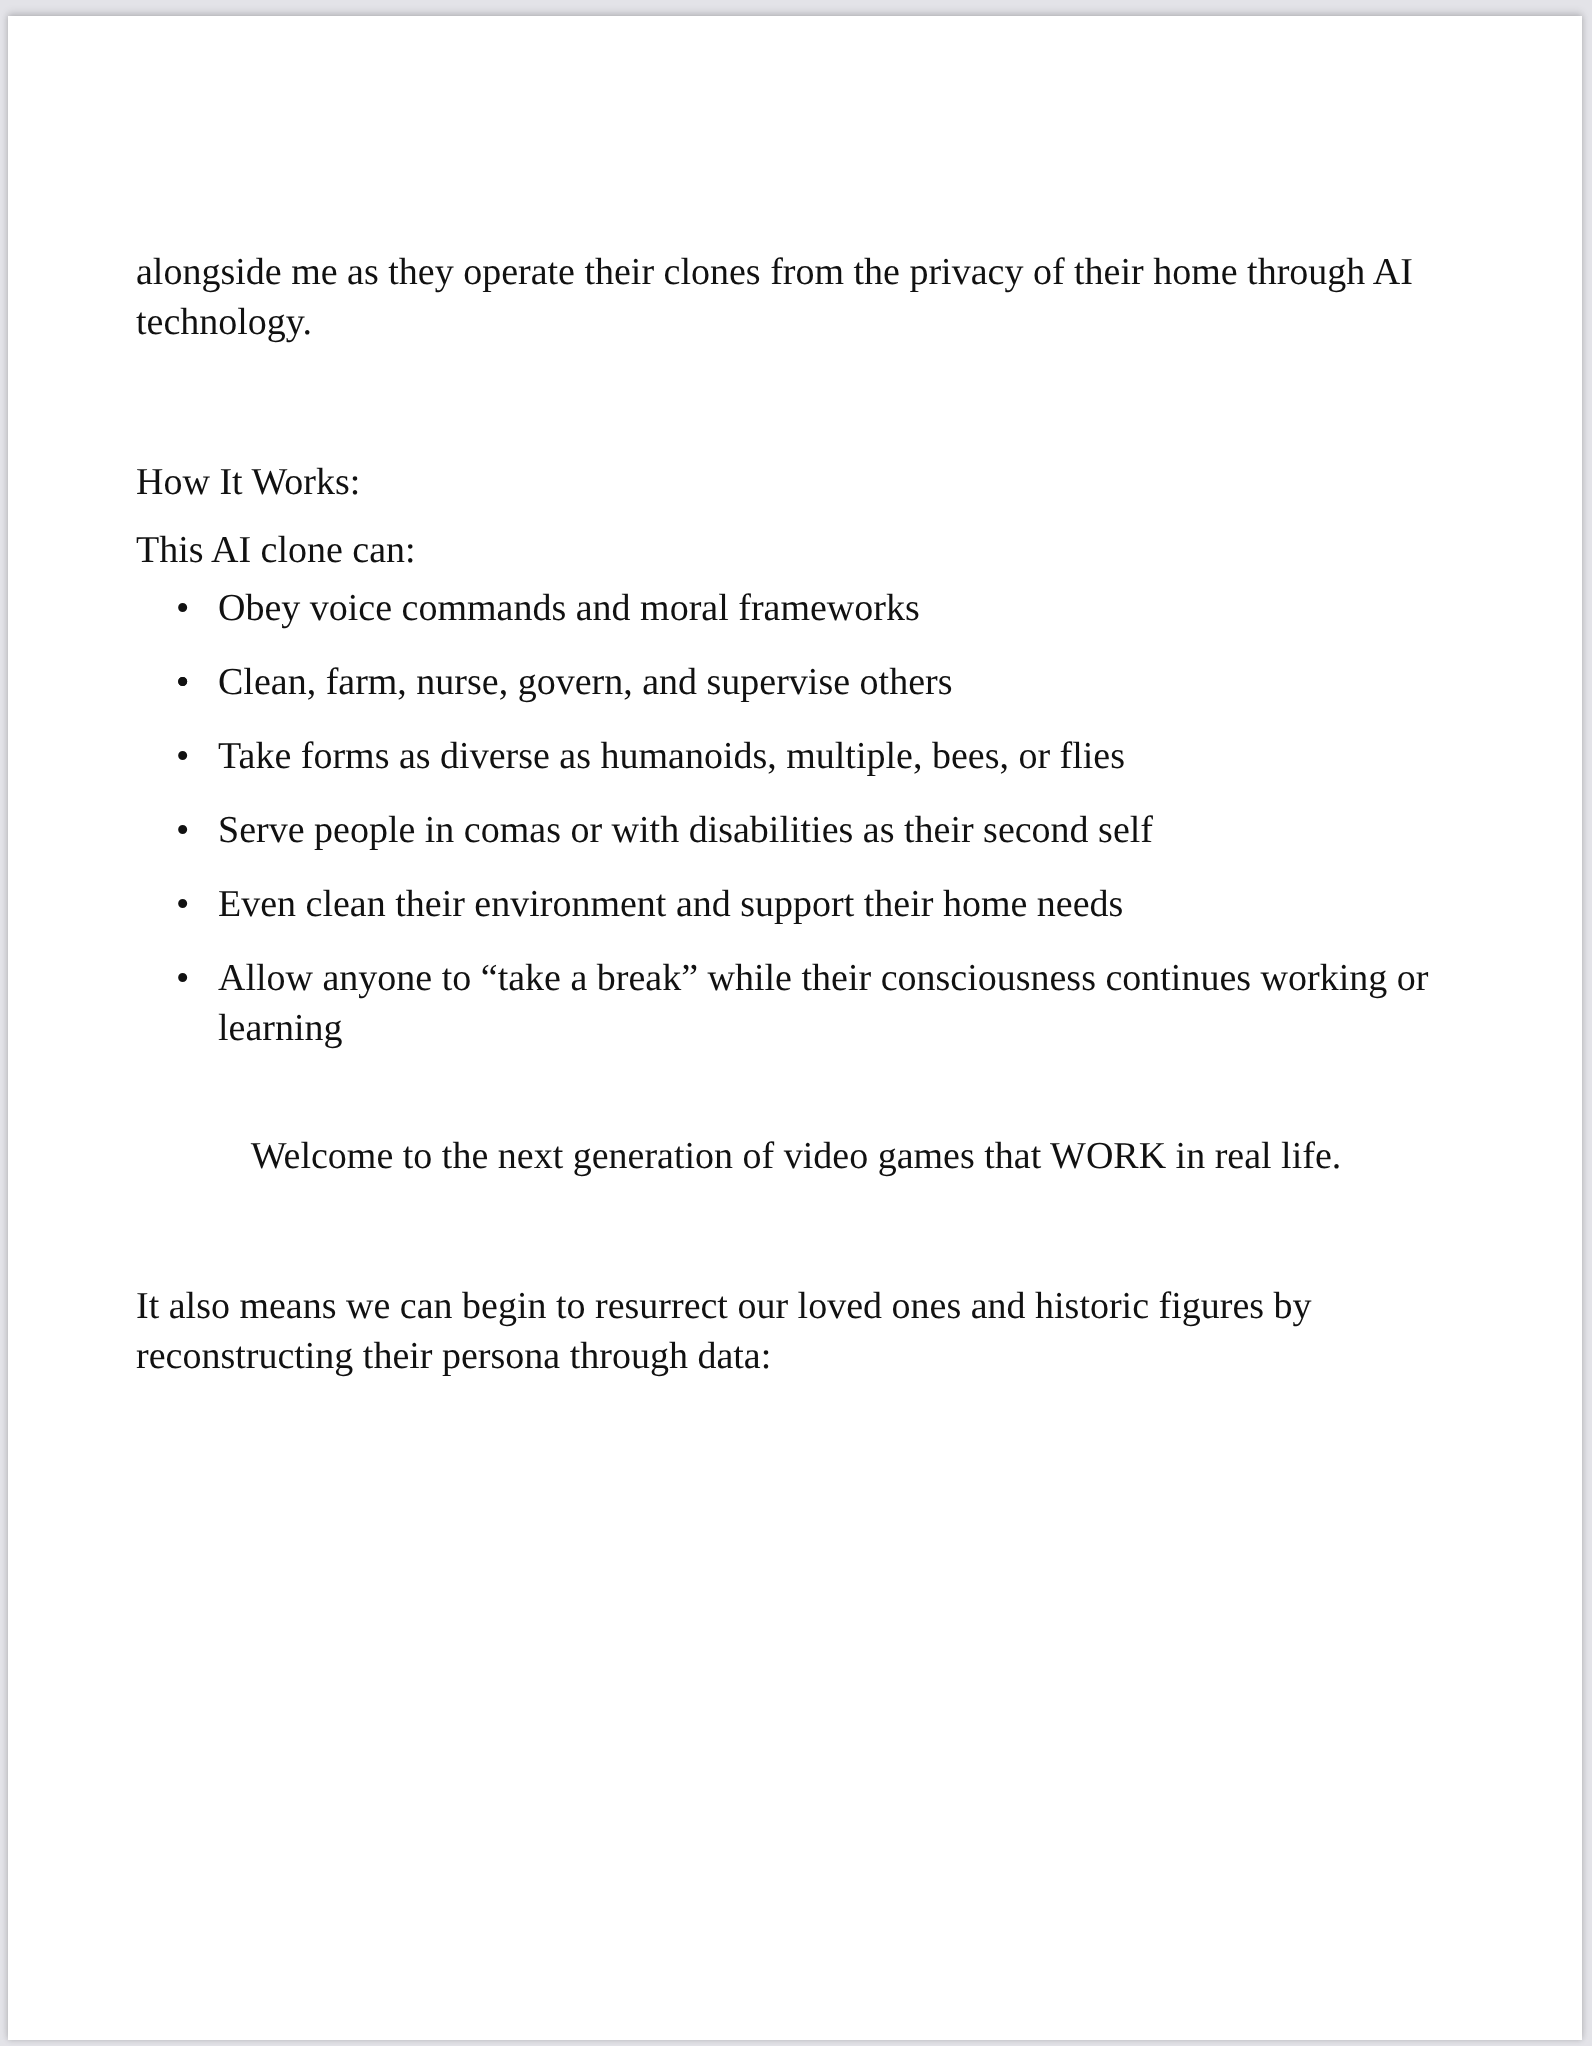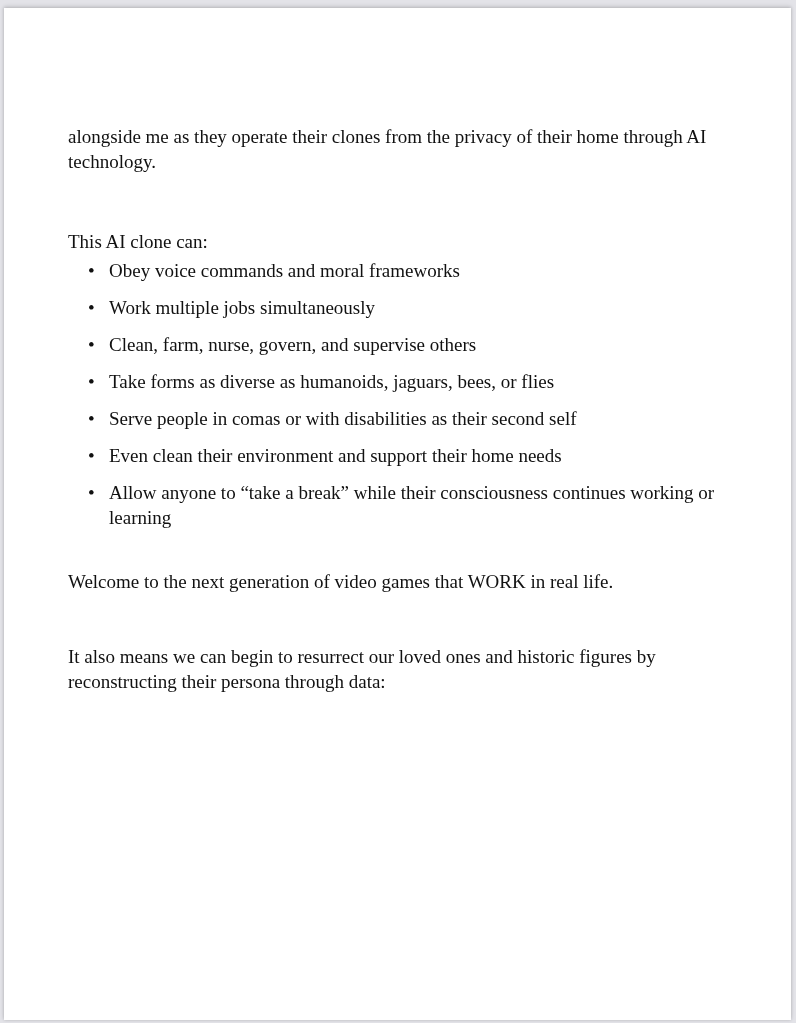--- a/index.html
+++ b/index.html
@@ -49,34 +49,35 @@
       padding-left: 41px;
       margin-bottom: 12px;
       width: 610px;
     }
     ul.capabilities li .bullet {
       position: absolute;
       left: 20px;
       top: 0;
       font-size: 19px;
     }
-    .p-welcome { margin-bottom: 50px; }
+    .p-welcome { margin-bottom: 50px; text-align: center; }
   </style>
 </head>
 <body>
 
 <div class="page">
   <div class="content">
     <p class="p-intro">alongside me as they operate their clones from the privacy of their home through AI technology.</p>
+    <p class="p-heading">How It Works:</p>
     <p class="p-can">This AI clone can:</p>
     <ul class="capabilities">
       <li><span class="bullet">•</span><span>Obey voice commands and moral frameworks</span></li>
-      <li><span class="bullet">•</span><span>Work multiple jobs simultaneously</span></li>
+      <li><span class="bullet">•</span></li>
       <li><span class="bullet">•</span><span>Clean, farm, nurse, govern, and supervise others</span></li>
-      <li><span class="bullet">•</span><span>Take forms as diverse as humanoids, jaguars, bees, or flies</span></li>
+      <li><span class="bullet">•</span><span>Take forms as diverse as humanoids, multiple, bees, or flies</span></li>
       <li><span class="bullet">•</span><span>Serve people in comas or with disabilities as their second self</span></li>
       <li><span class="bullet">•</span><span>Even clean their environment and support their home needs</span></li>
       <li><span class="bullet">•</span><span>Allow anyone to “take a break” while their consciousness continues working or learning</span></li>
     </ul>
     <p class="p-welcome">Welcome to the next generation of video games that WORK in real life.</p>
     <p class="p-resurrect">It also means we can begin to resurrect our loved ones and historic figures by reconstructing their persona through data:</p>
   </div>
 </div>
 
 </body></html>

